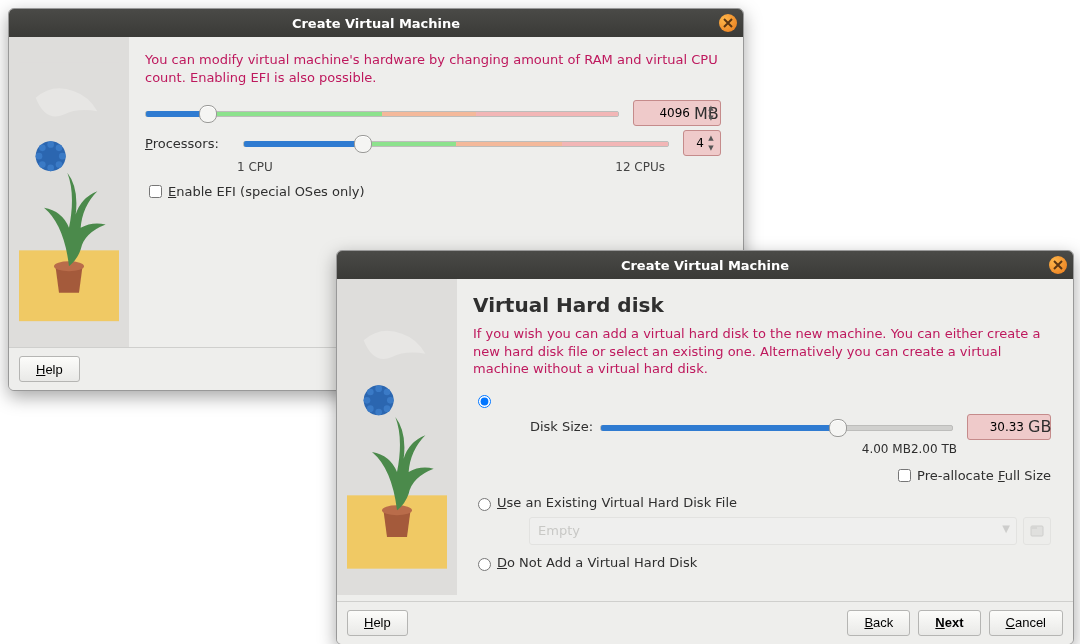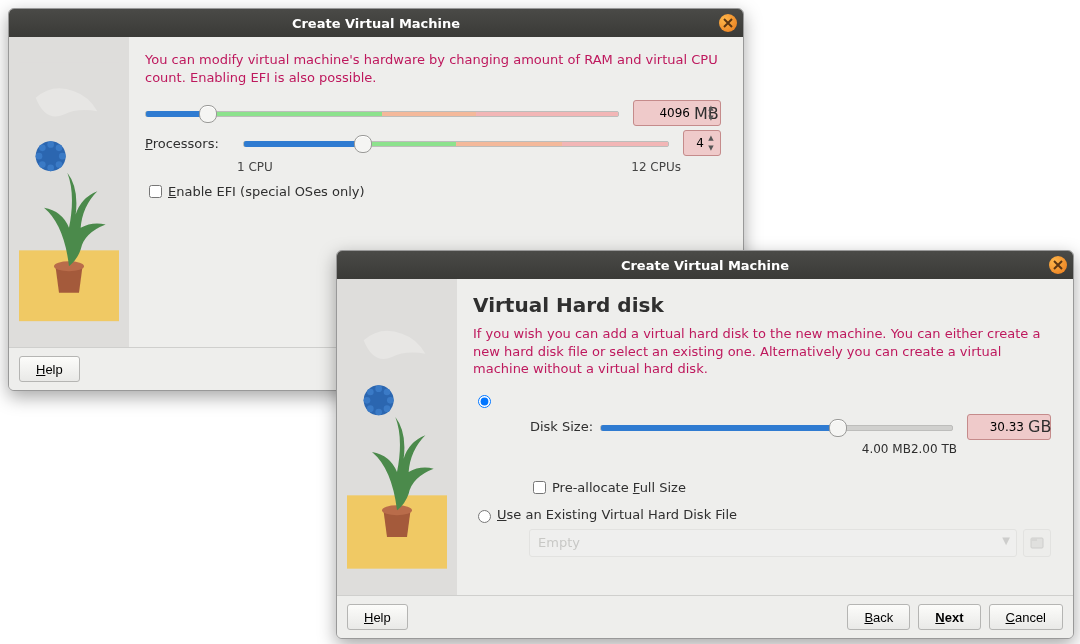--- a/index.html
+++ b/index.html
@@ -130,21 +130,21 @@
             <div class="thumb" style="left:28%"></div>
           </div>
           <div class="spin small">
             <input value="4" style="">
             <div class="arrows">
                 <span>▲</span>
                 <span>▼</span>
               </div>
           </div>
         </div>
-        <div class="scale" style="margin-left:92px;margin-right:40px;">
+        <div class="scale" style="margin-left:92px;margin-right:56px;">
           <span>1 CPU</span>
             <span>12 CPUs</span>
         </div>
 
         <label class="chk">
           <input type="checkbox" style="">
           <span class="chk-label"><span class="ul">E</span><span>nable EFI (special OSes only)</span></span>
         </label>
 
         <div style="height:80px"></div>
@@ -211,21 +211,21 @@
             </div>
             <div class="spin wide">
               <input value="30.33" style="">
               <span class="unit">GB</span>
             </div>
           </div>
           <div class="disk-scale" style="margin-left:70px;margin-right:94px;margin-top:2px;">
             <span>4.00 MB</span>
               <span>2.00 TB</span>
           </div>
-          <label class="chk" style="margin-top:22px;">
+          <label class="chk" style="margin-top:10px;justify-content:flex-end;">
             <input type="checkbox" style="">
             <span class="chk-label"><span>Pre-allocate </span><span class="ul">F</span><span>ull Size</span></span>
           </label>
         </div>
 
         <label class="radio" style="margin-top:10px;">
           <input type="radio" name="diskopt" style="">
           <span class="radio-label"><span class="ul">U</span><span>se an Existing Virtual Hard Disk File</span></span>
         </label>
         <div class="indent2 low-opacity" style="display:flex;align-items:center;margin-top:2px;">
@@ -234,20 +234,24 @@
             <span class="dd">▼</span>
           </div>
           <div class="iconbtn">
             <svg width="16" height="16" viewBox="0 0 16 16">
                 <rect x="2" y="3" width="12" height="10" rx="1" fill="#c8c8c6" stroke="#9a9a98"></rect>
                 <rect x="2" y="3" width="6" height="3" fill="#b0b0ae"></rect>
               </svg>
           </div>
         </div>
 
+        <label class="radio" style="margin-top:10px;">
+          <input type="radio" name="diskopt" style="">
+          <span class="radio-label"><span class="ul">D</span><span>o Not Add a Virtual Hard Disk</span></span>
+        </label>
 
         <div style="height:20px"></div>
       </div>
     </div>
     <div class="bottombar">
       <button class="btn">
           <span class="ul">H</span>
           <span>elp</span>
         </button>
       <div class="spacer"></div>

